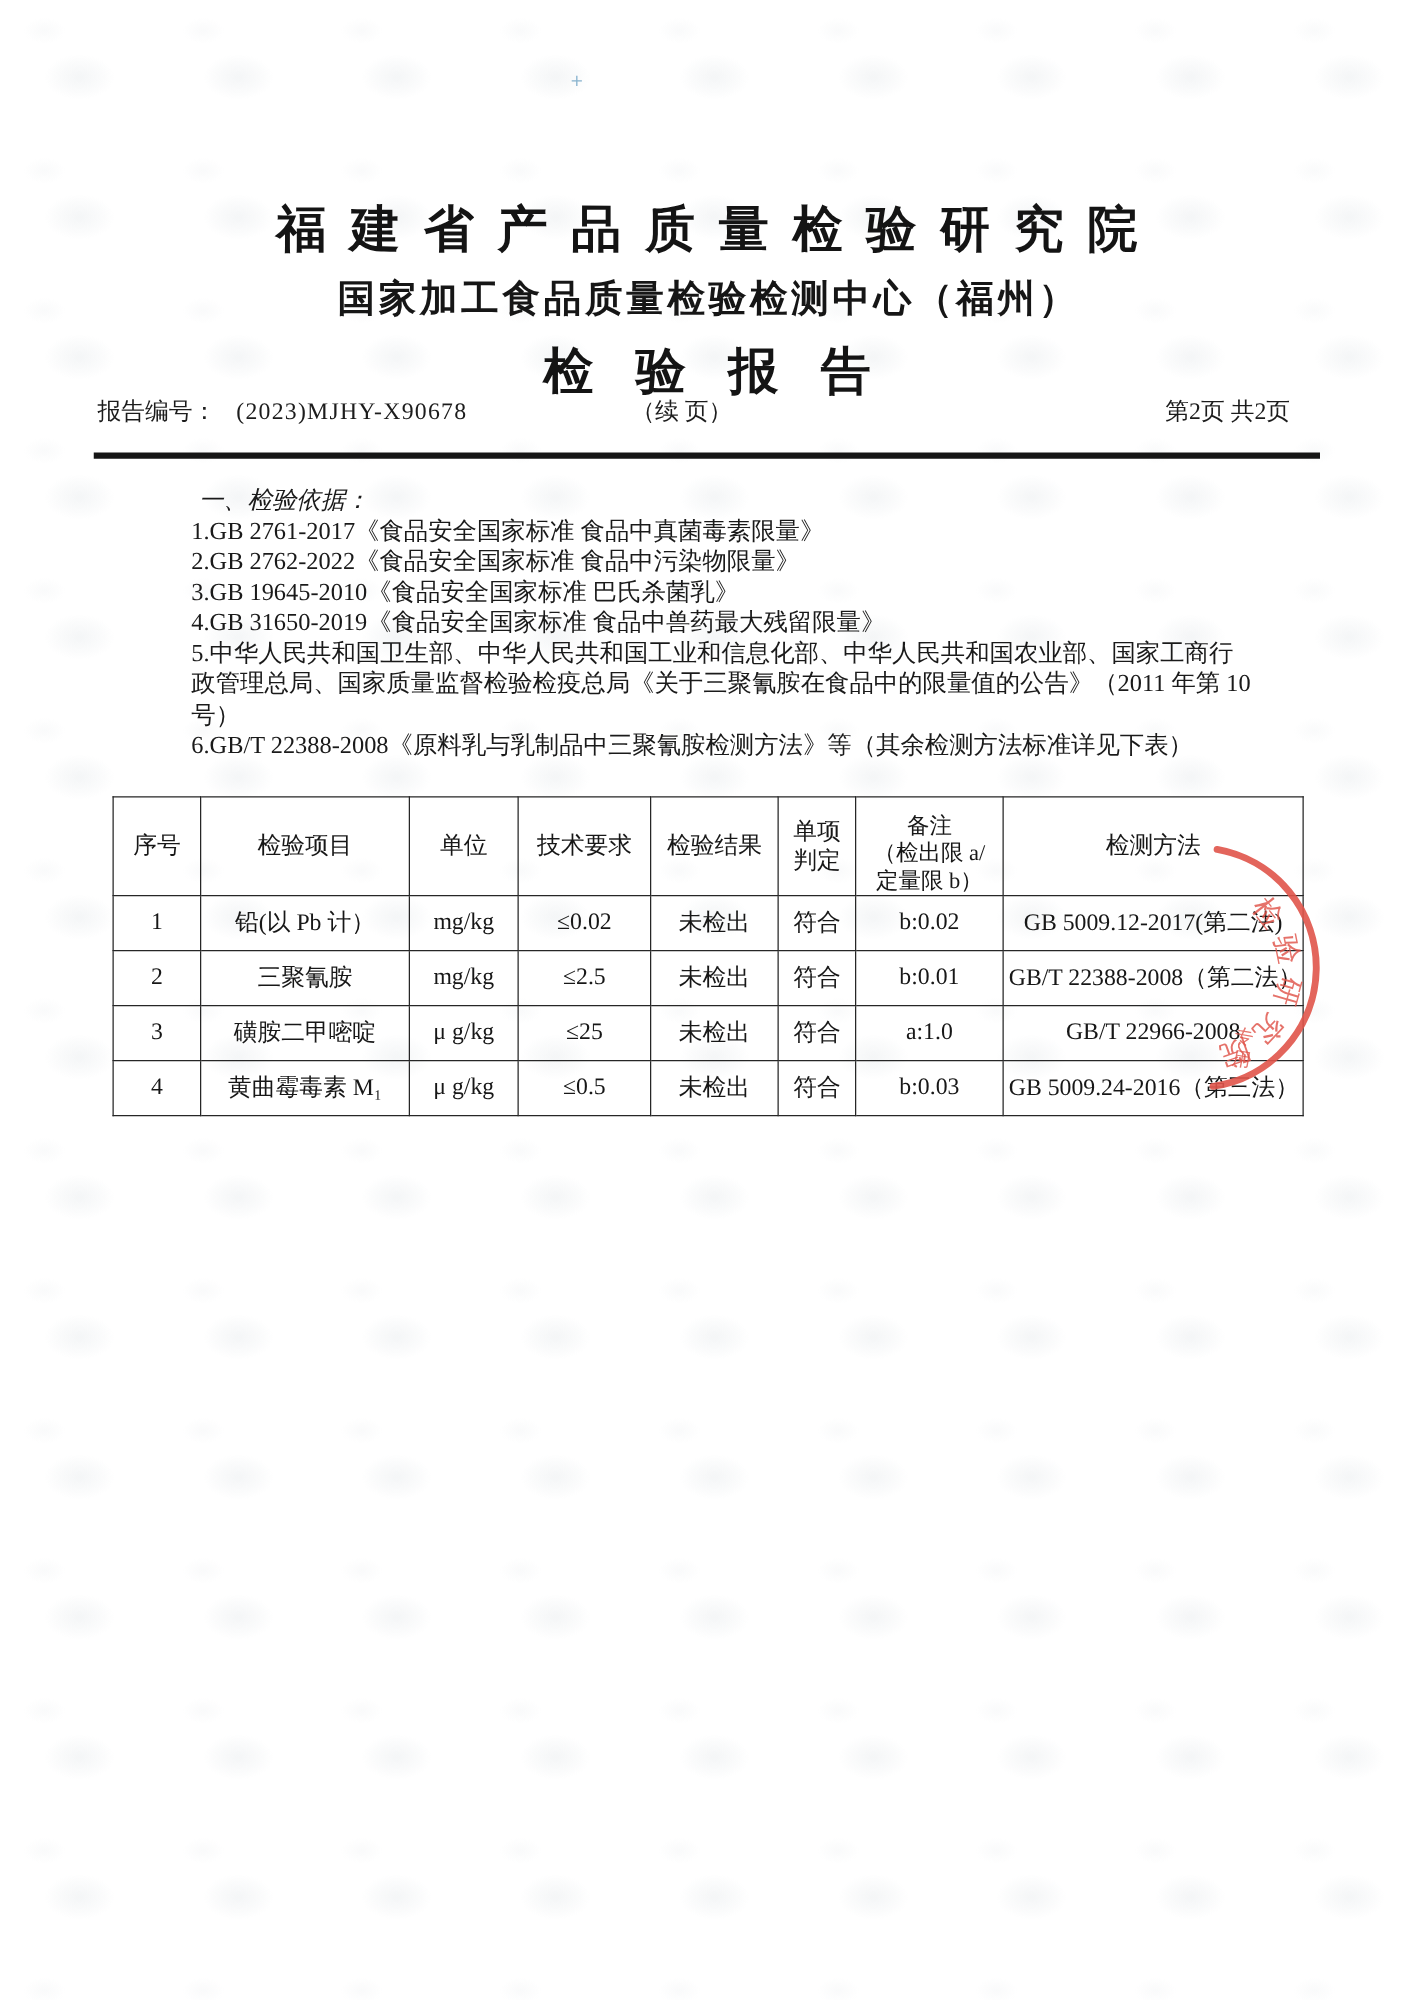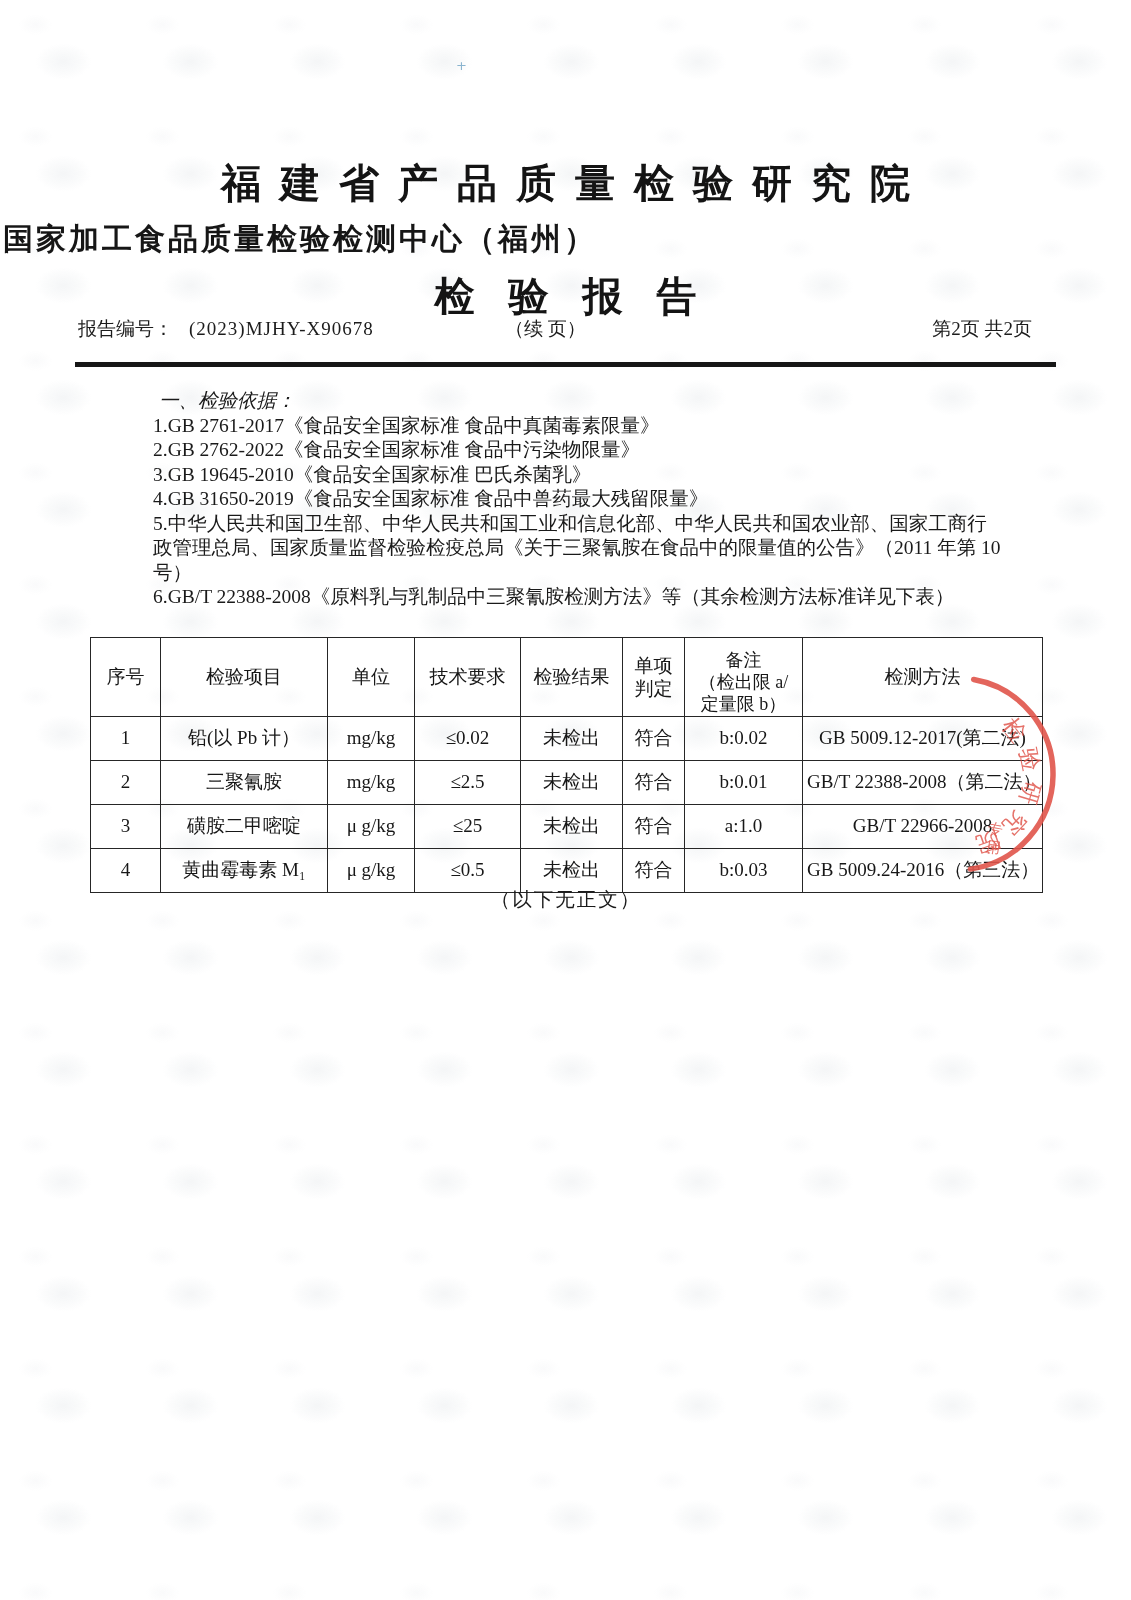--- a/index.html
+++ b/index.html
@@ -26,20 +26,21 @@
   .title-institute {
     top: 156px; left: 0; width: 100%;
     text-align: center;
     font-size: 40px; font-weight: bold;
     letter-spacing: 19px; text-indent: 19px;
     white-space: nowrap;
     color: #141414;
   }
   .title-center-name {
     top: 219px; left: 0; width: 100%;
+    text-align: center;
     font-size: 30px; font-weight: bold;
     letter-spacing: 3px; text-indent: 3px;
     white-space: nowrap;
     color: #161616;
   }
   .title-report {
     top: 269px; left: 0; width: 100%;
     text-align: center;
     font-size: 40px; font-weight: bold;
     letter-spacing: 34px; text-indent: 34px;
@@ -195,21 +196,20 @@
         <td>μ g/kg</td>
         <td>≤0.5</td>
         <td>未检出</td>
         <td>符合</td>
         <td>b:0.03</td>
         <td class="c-method">GB 5009.24-2016（第三法）</td>
       </tr>
     </tbody>
   </table>
 
-  <div class="abs end-note">（以下无正文）</div>
 
   <svg class="abs seal" viewBox="0 0 215 225" xmlns="http://www.w3.org/2000/svg">
     <defs>
       <path id="sealTextPath" d="M 146.5 56.7 A 63 63 0 0 1 99.5 170.8" fill="none"></path>
     </defs>
 
     <path d="M 123.7 11.5 A 96 96 0 0 1 120.4 201.1" fill="none" stroke="#e0544a" stroke-width="5.5" stroke-linecap="round" opacity="0.9"></path>
 
     <text font-size="23" fill="#e0544a" opacity="0.82" letter-spacing="7" font-family="Liberation Serif, DejaVu Serif, serif">
       <textPath href="#sealTextPath" startOffset="4">检验研究院</textPath>

